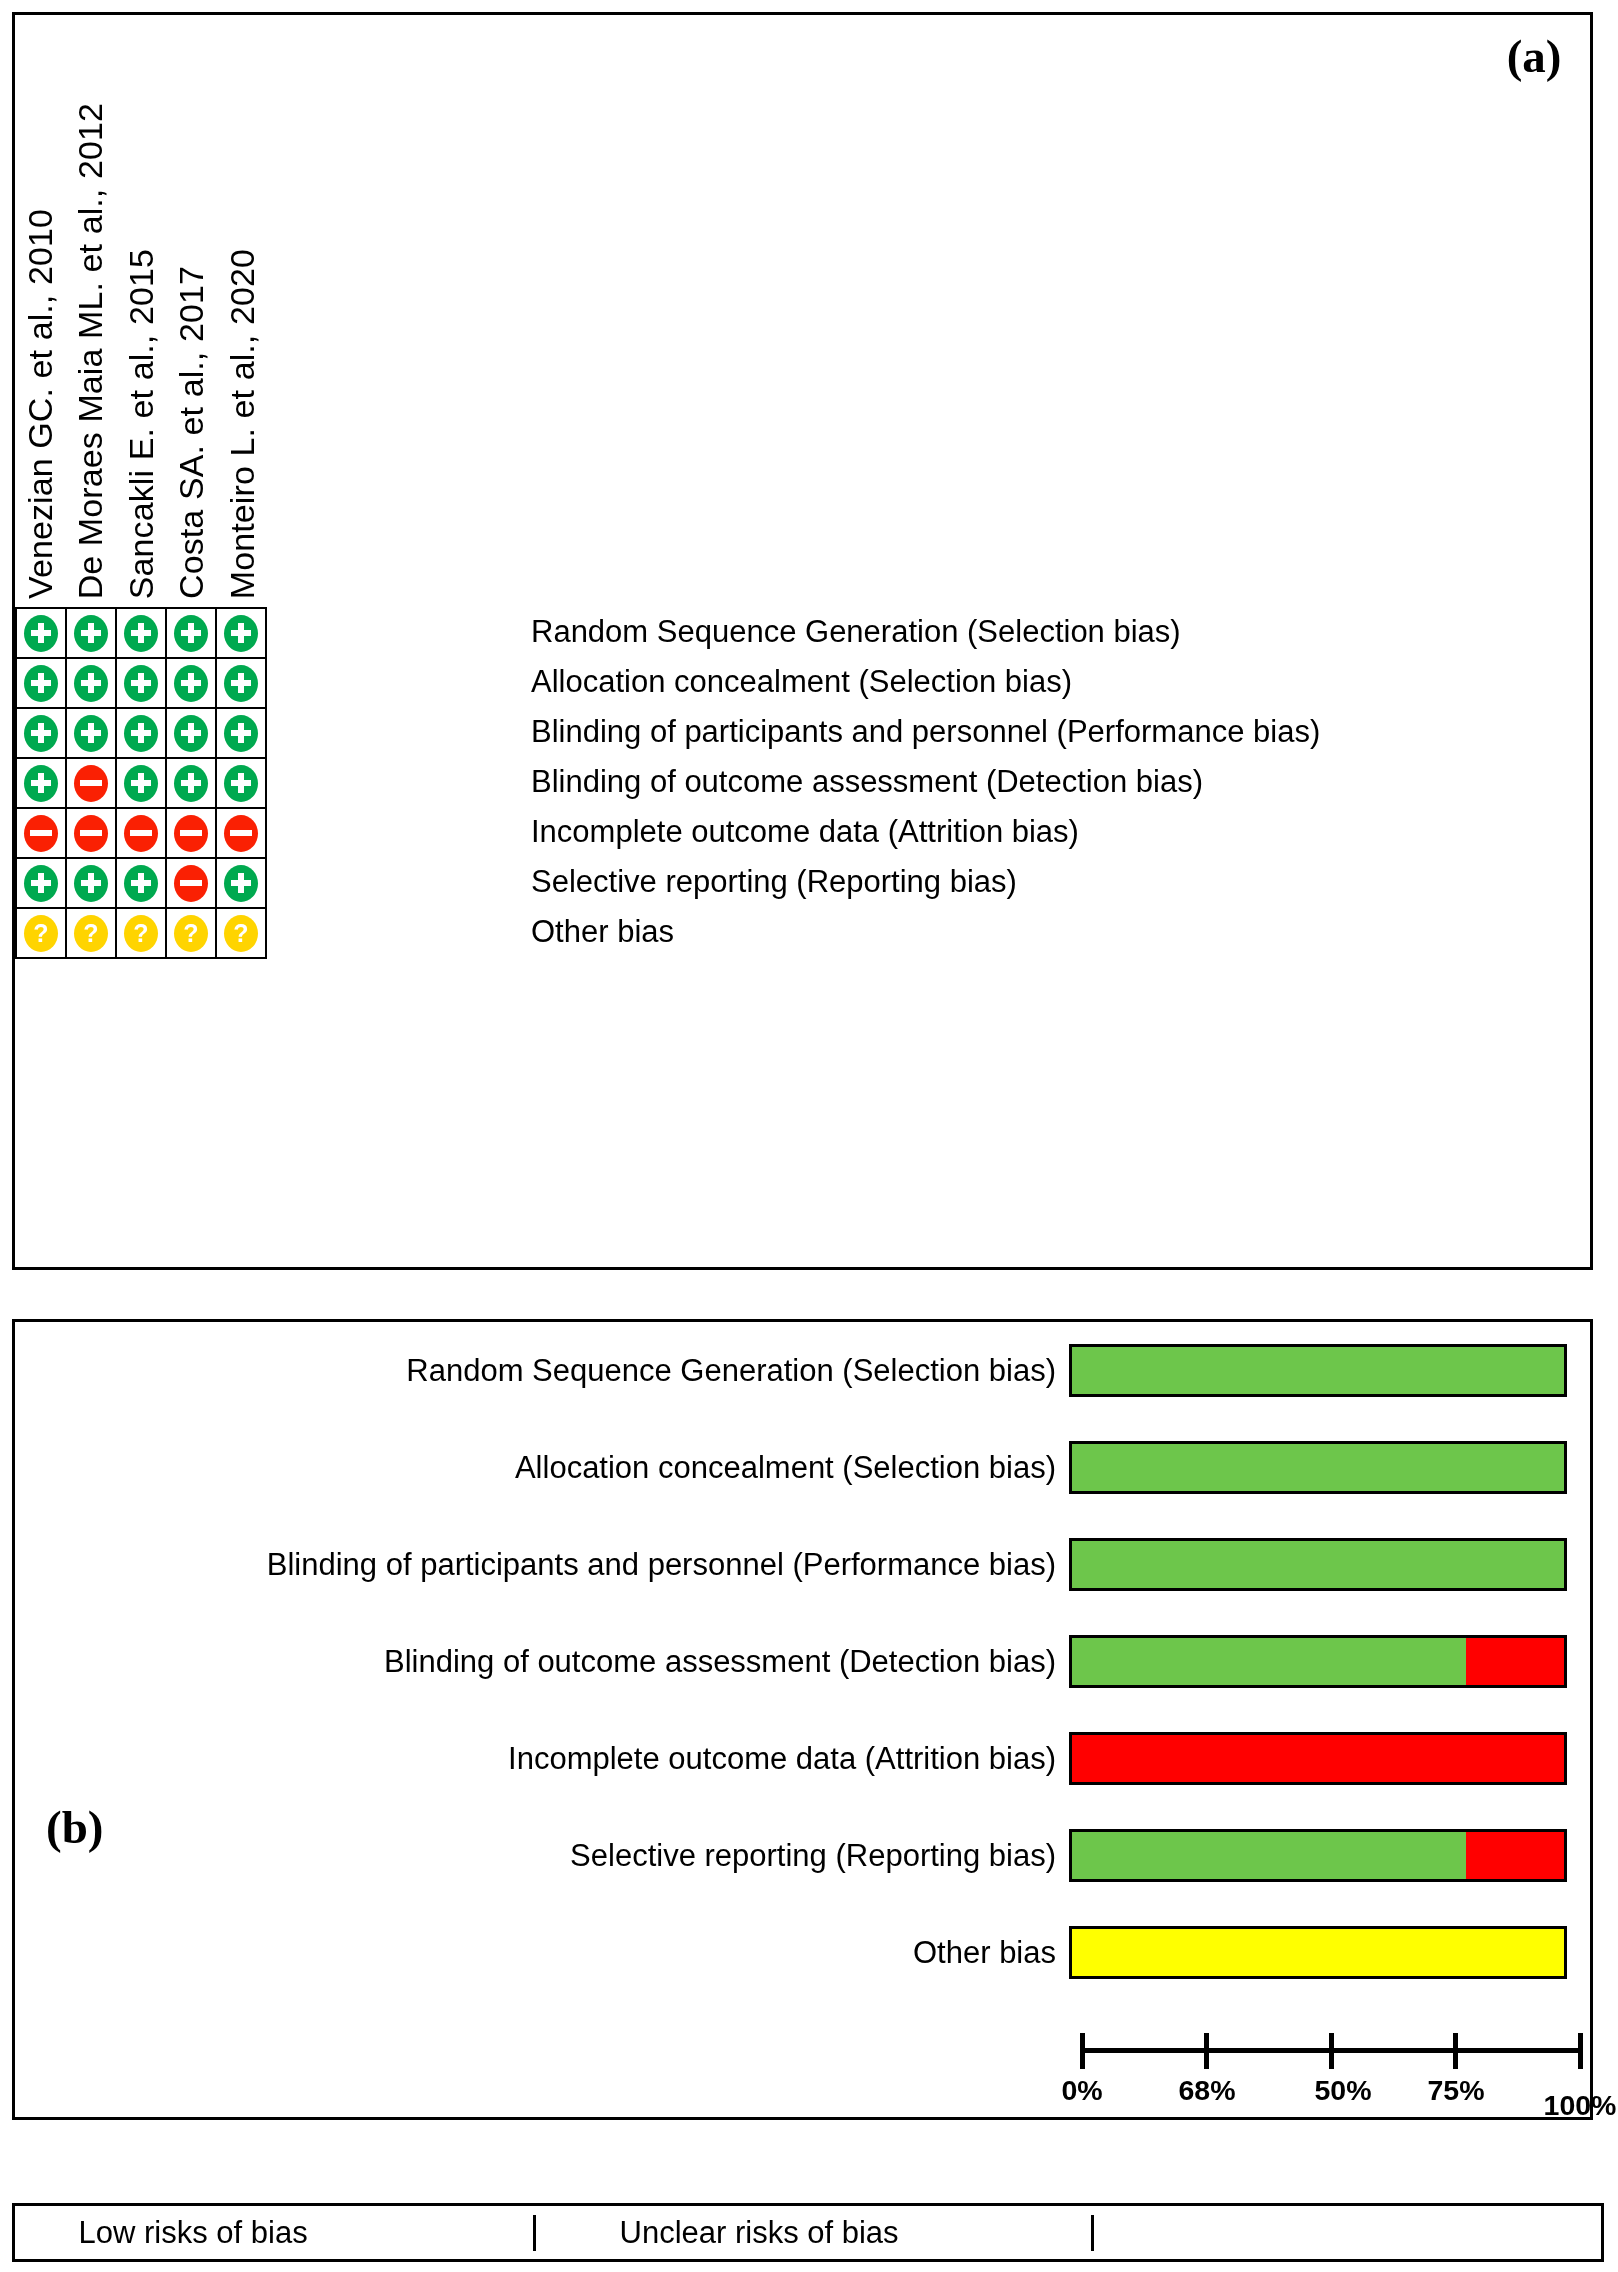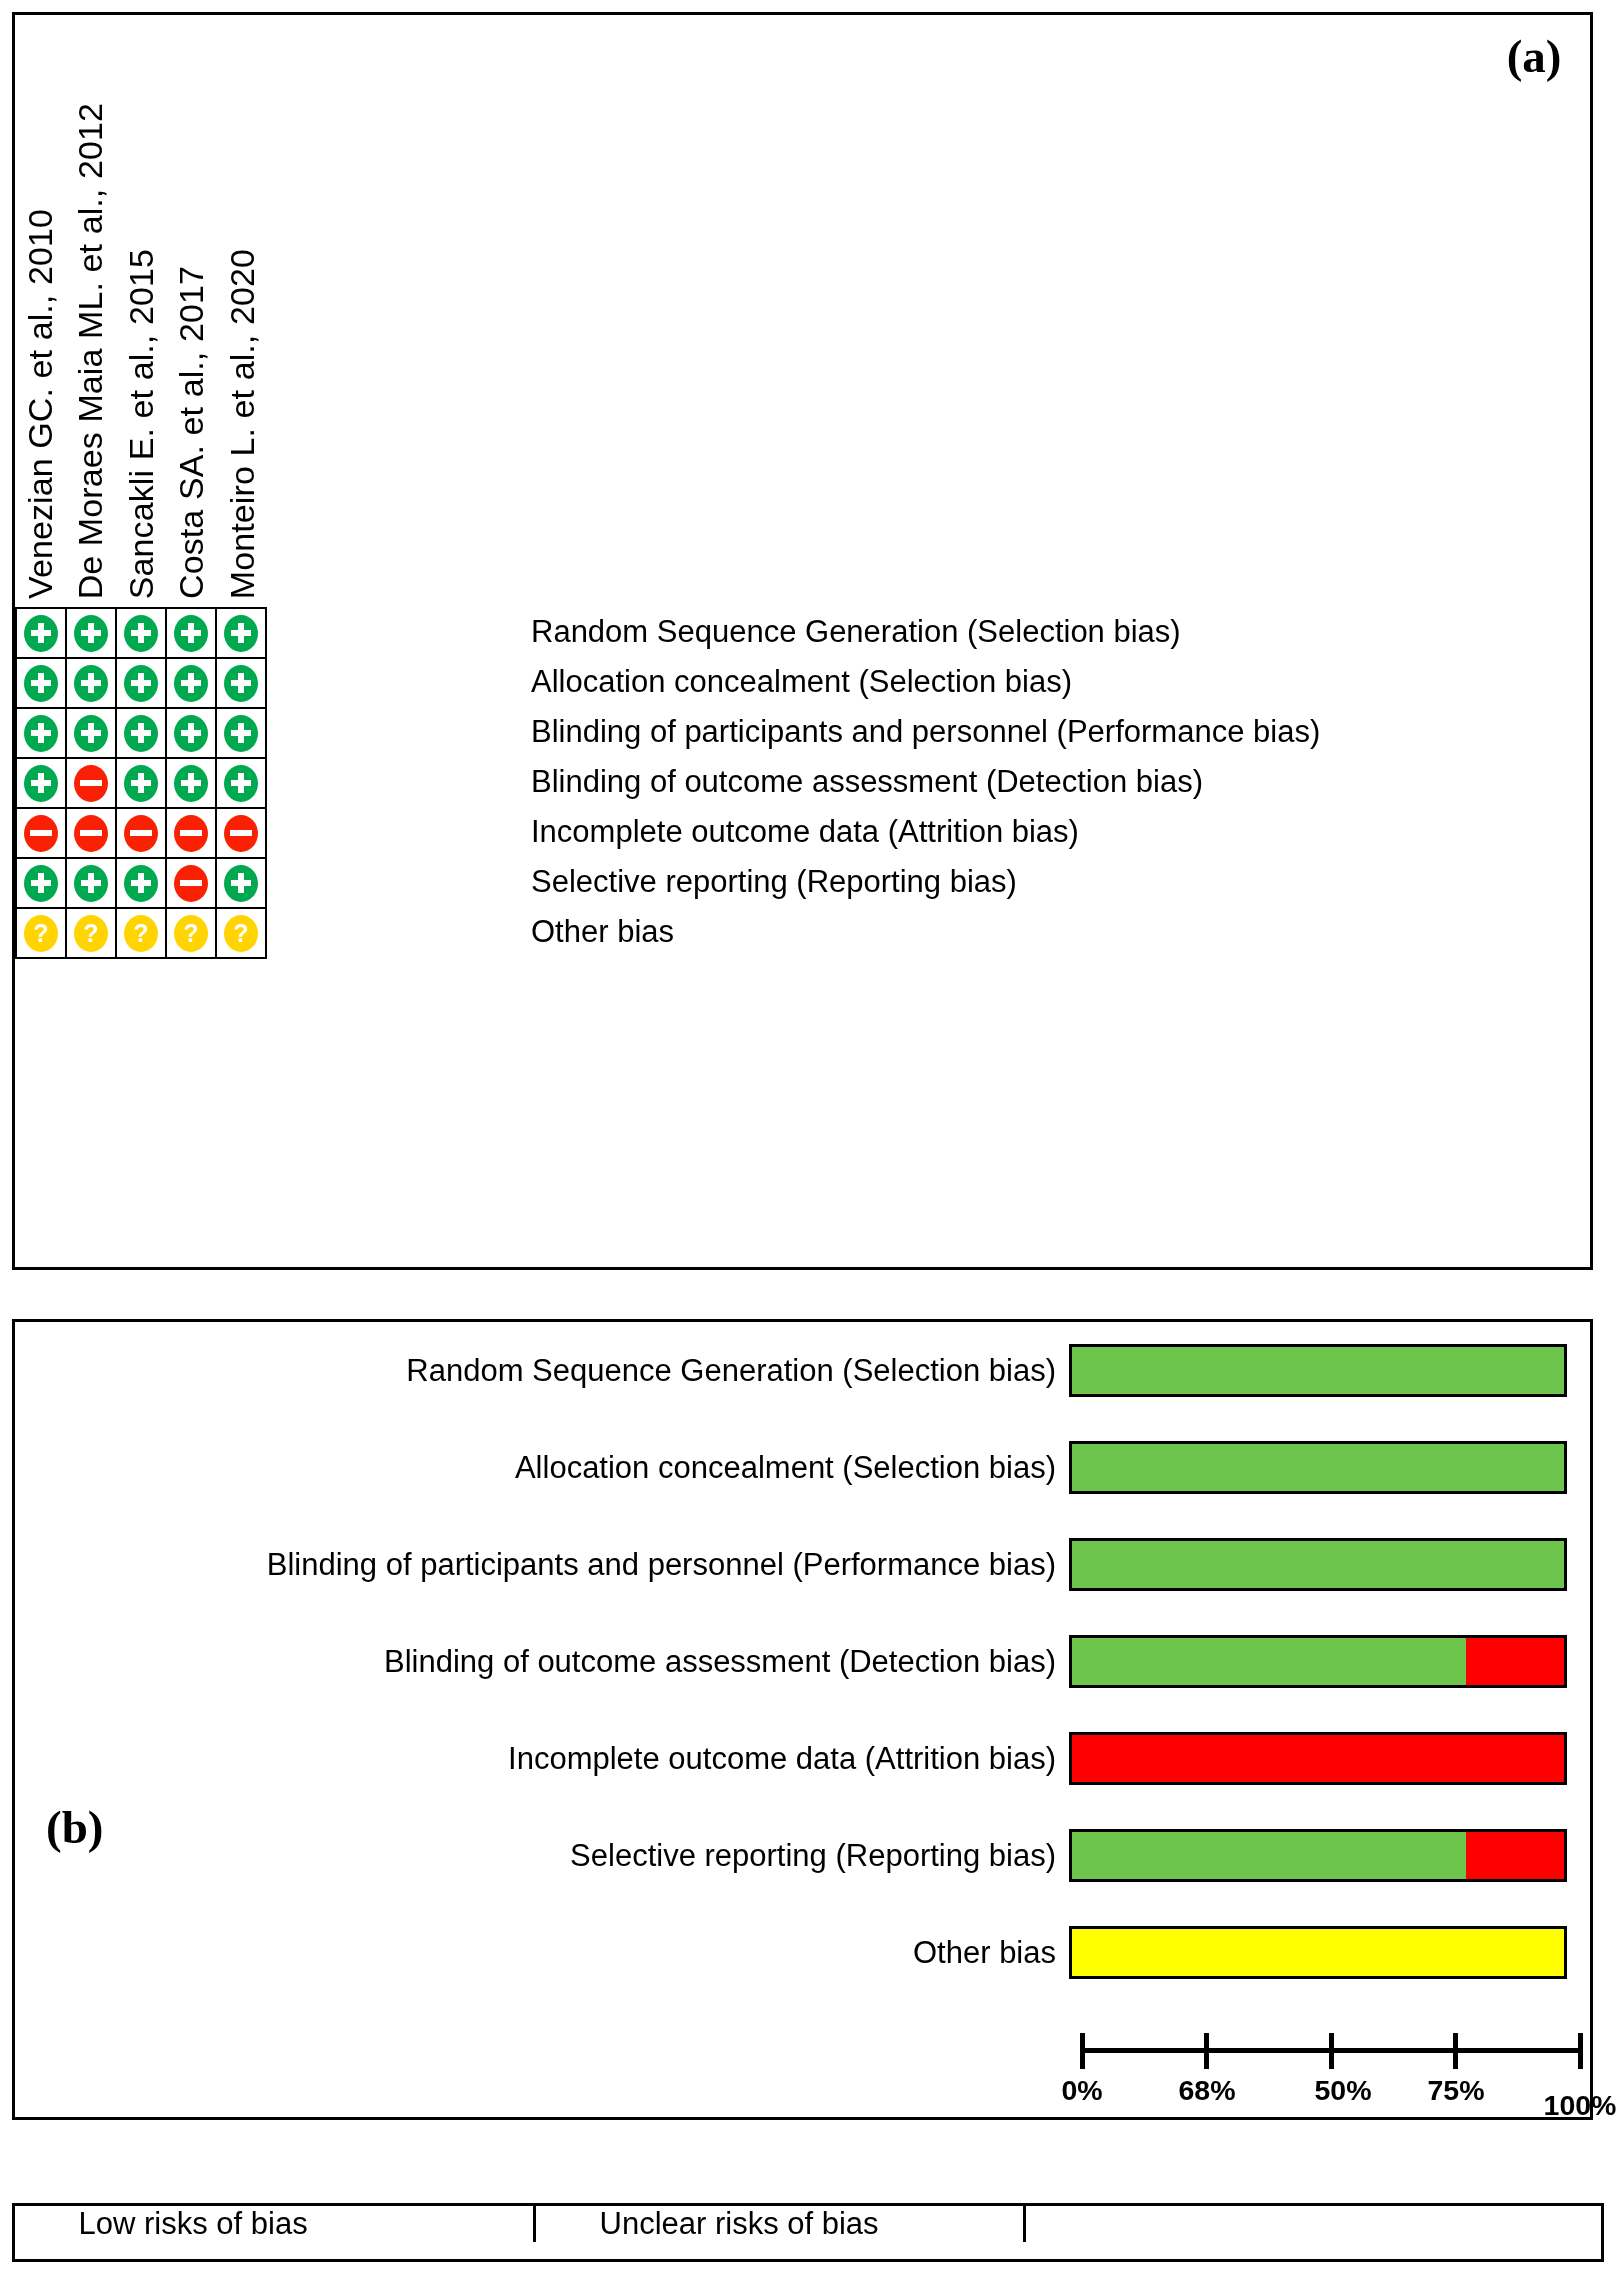--- a/index.html
+++ b/index.html
@@ -144,32 +144,32 @@
     white-space:nowrap; line-height:1;
   }
 
   
   #legend {
     position:absolute; left:12px; top:2203px;
     width:1592px; height:59px;
     border:3.8px solid #000; background:#fff;
     display:flex; align-items:stretch;
   }
-  .legend-item { display:flex; align-items:flex-start; }
+  .legend-item { display:flex; align-items:center; }
   .legend-swatch { width:47px; border-right:3.8px solid #000; }
   .legend-swatch.low     { background:#6DC64B; }
   .legend-swatch.unclear { background:#FFFF00; }
   .legend-swatch.high    { background:#FF0000; }
   .legend-text {
     display:flex; align-items:center;
     padding-left:16.5px; padding-right:16.5px;
     font-size:31px; white-space:nowrap;
   }
   #legend-low     { width:521px; }
-  #legend-unclear { width:490px; }
+  #legend-unclear { width:538px;margin-left:20px; }
   #legend-high    { width:494px; }
   #legend-low .legend-text, #legend-unclear .legend-text { border-right:3.8px solid #000; flex:1; }
   #legend-high .legend-text { flex:1; }
 </style>
 </head>
 <body>
 
 <div id="panel-a">
 
   <div id="panel-a-tag">(a)</div>

